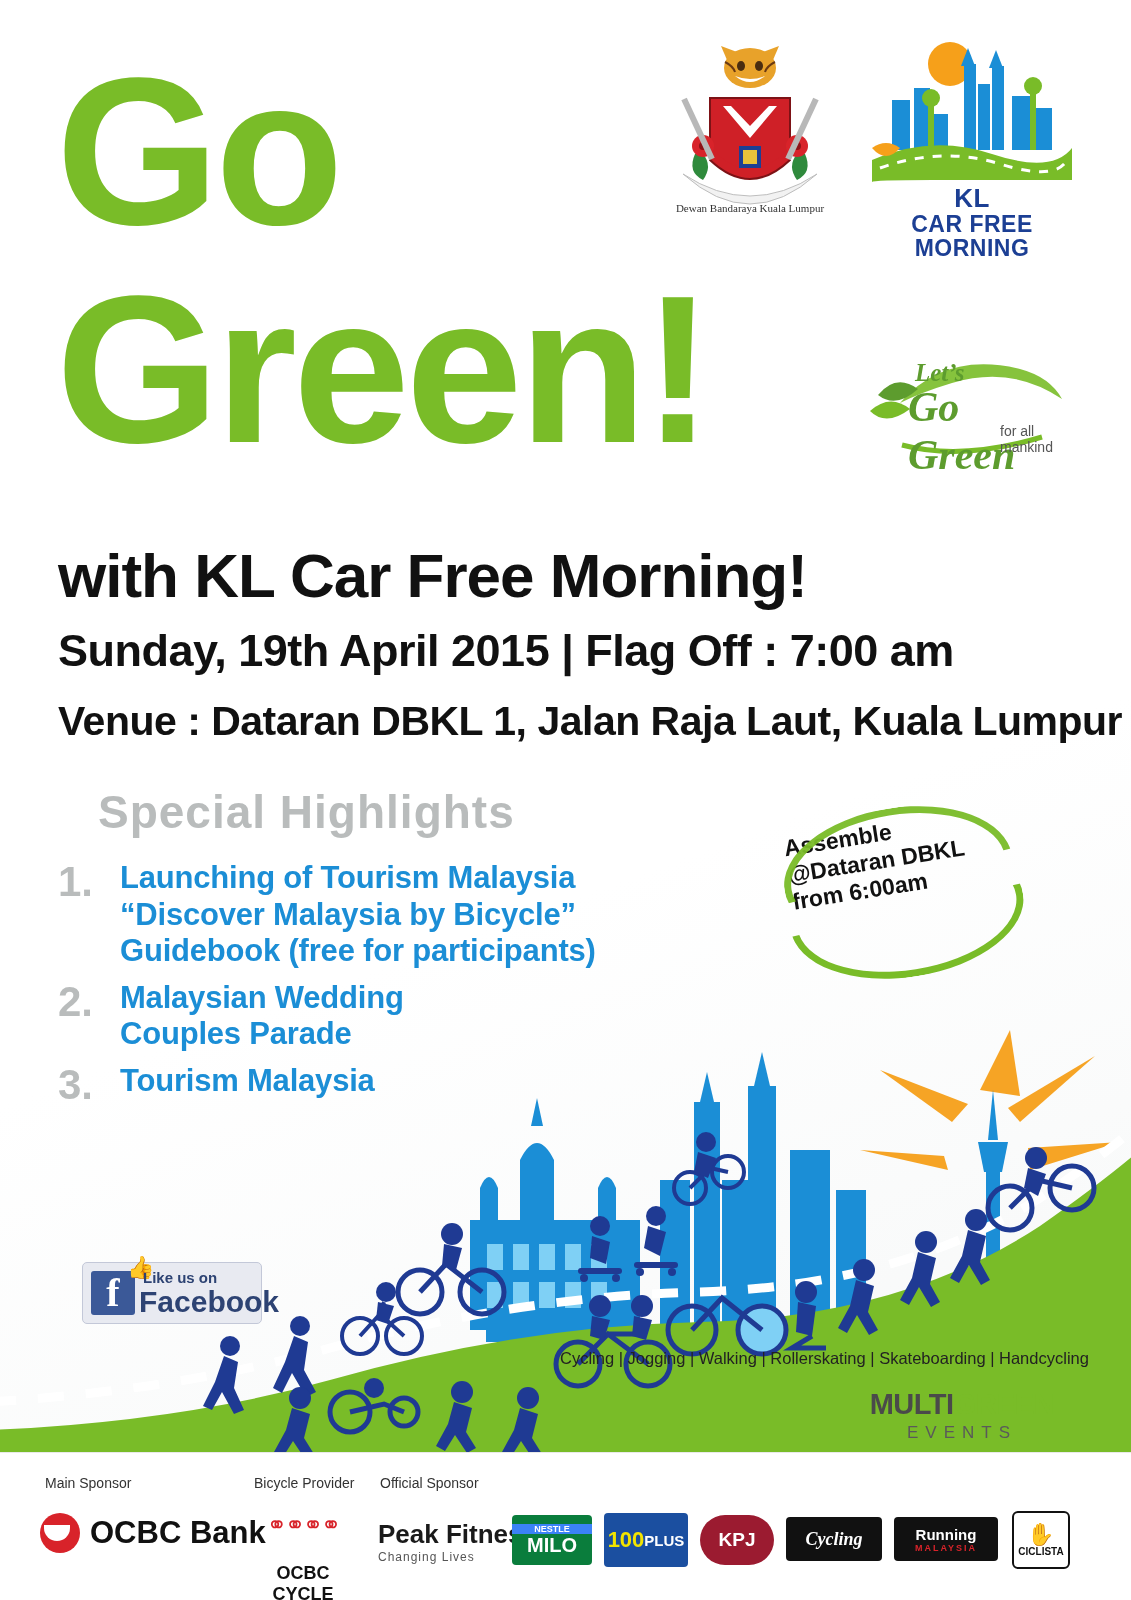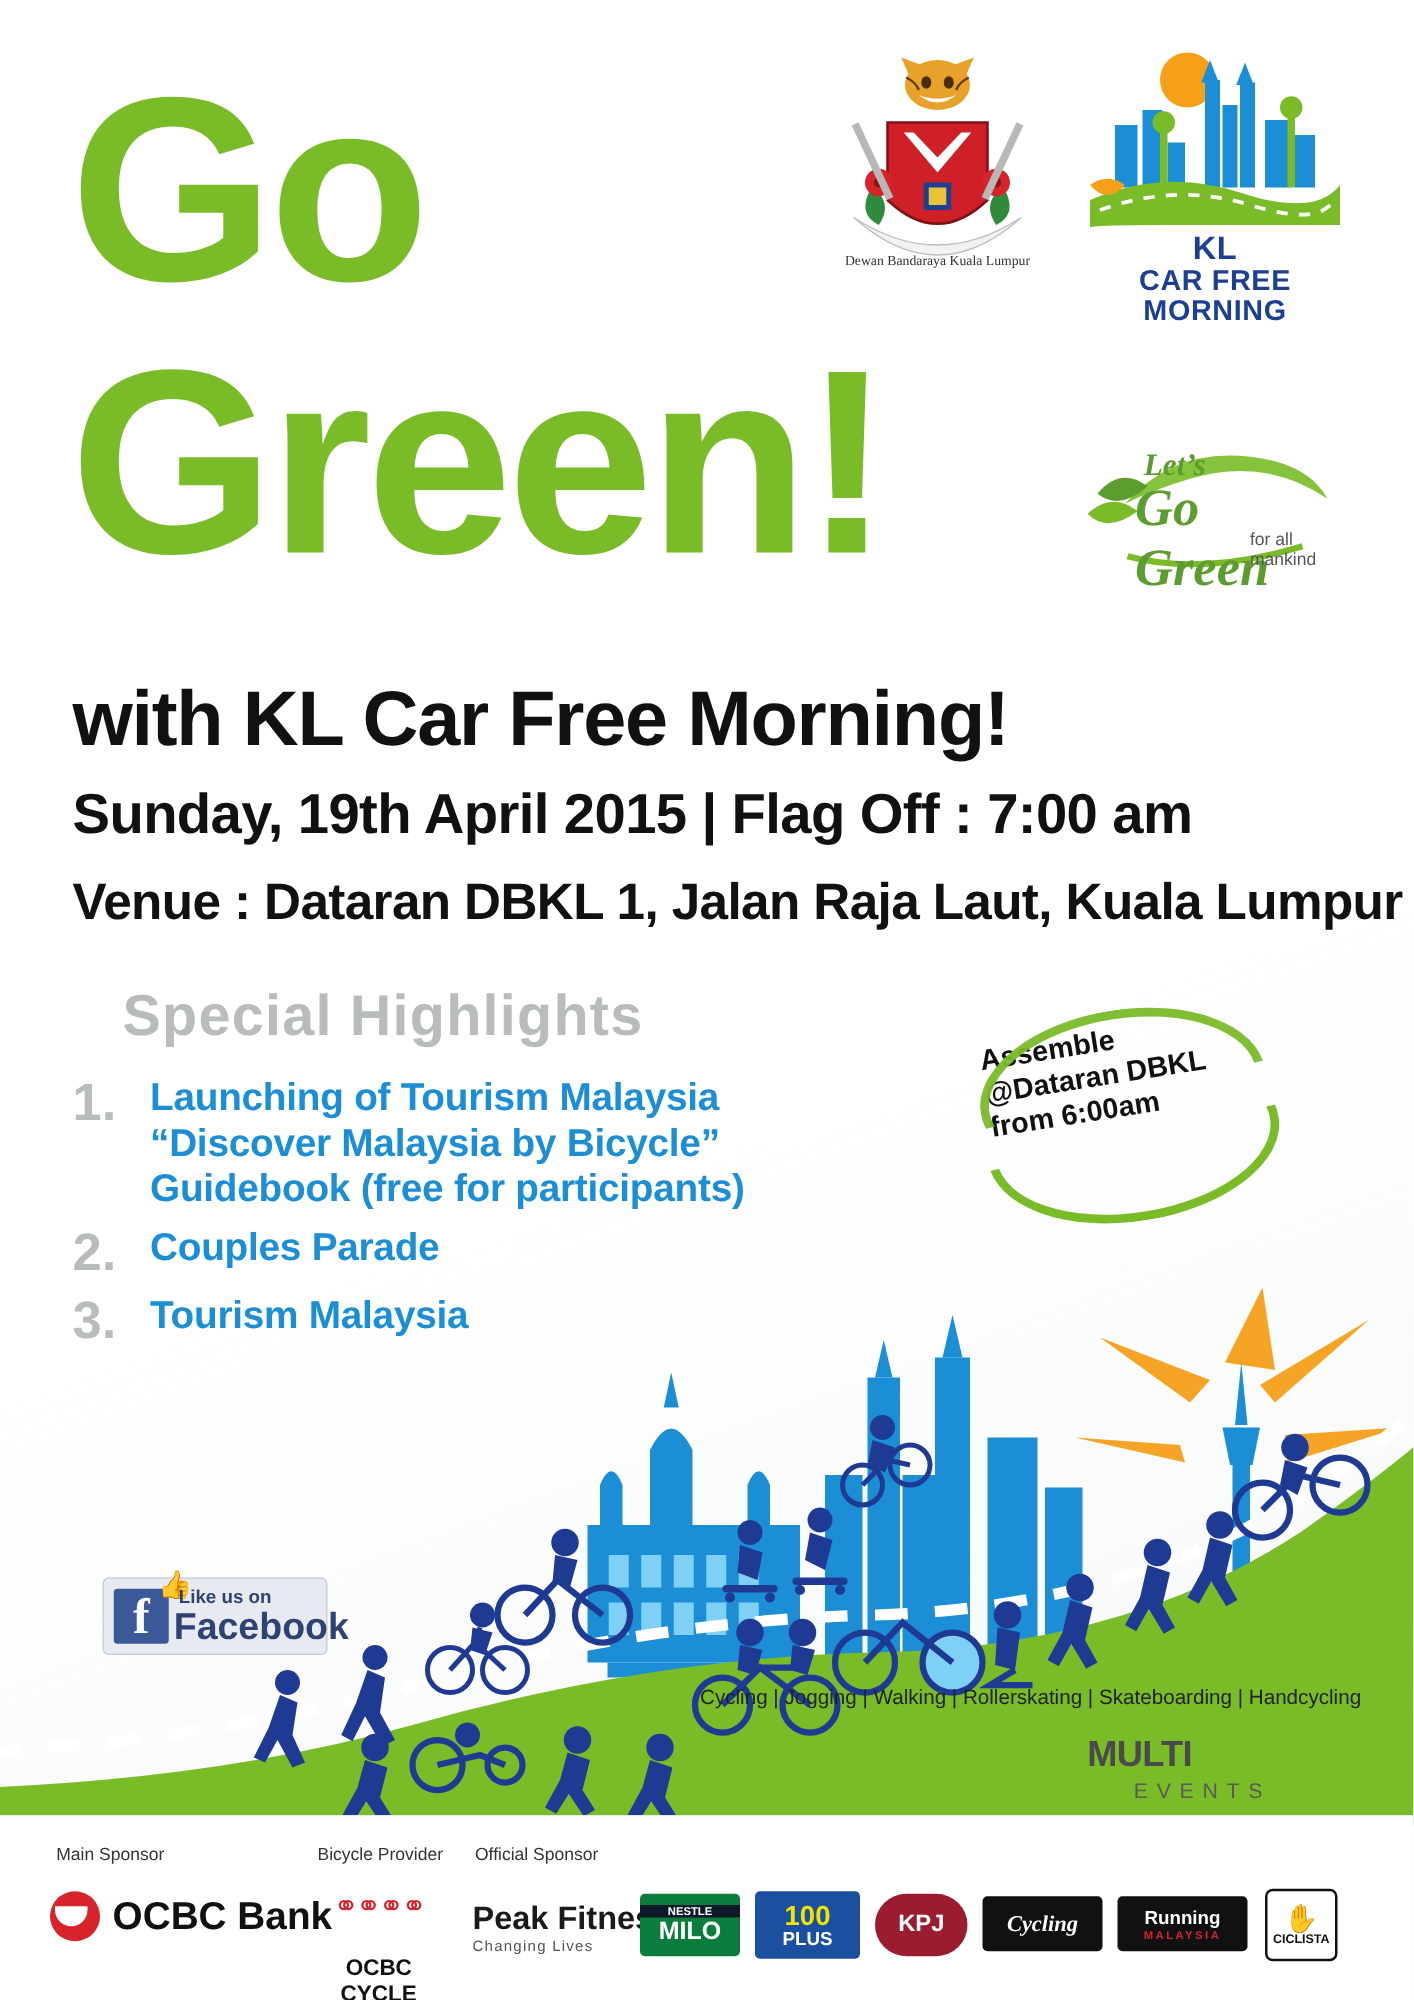--- a/index.html
+++ b/index.html
@@ -296,24 +296,24 @@
     border-radius: 4px;
     display: flex; align-items: center; justify-content: center;
     text-align: center;
     font-weight: bold;
   }
   .milo {
     left: 512px; top: 62px; width: 80px; height: 50px;
     background: #0a7d3c; color: #fff; font-size: 20px;
     flex-direction: column;
   }
-  .milo .nestle { font-size: 9px; background:#0f172a; width:100%; }
+  .milo .nestle { font-size: 9px; background:#3b82f6; width:100%; }
   .plus100 {
     left: 604px; top: 60px; width: 84px; height: 54px;
-    background: #1b4fa0; color: #fff; font-size: 20px; flex-direction: column;
+    background: #1b4fa0; color: #fff; font-size: 20px; flex-direction: row;
   }
   .plus100 .p100 { color: #f2e400; font-size: 22px; line-height: 1; }
   .plus100 .pplus { font-size: 15px; line-height: 1; }
   .kpj {
     left: 700px; top: 62px; width: 74px; height: 50px;
     background: #9b1b30; color: #fff; font-size: 19px; border-radius: 26px;
   }
   .cycling {
     left: 786px; top: 64px; width: 96px; height: 44px;
     background: #111; color: #fff; font-size: 18px;
@@ -428,20 +428,21 @@
       <div class="hl-num">1.</div>
       <div class="hl-text">
         <div>Launching of Tourism Malaysia</div>
         <div>“Discover Malaysia by Bicycle”</div>
         <div>Guidebook (free for participants)</div>
       </div>
     </div>
     <div class="hl-item">
       <div class="hl-num">2.</div>
       <div class="hl-text">
+        <div>Malaysian Wedding</div>
         <div>Couples Parade</div>
       </div>
     </div>
     <div class="hl-item">
       <div class="hl-num">3.</div>
       <div class="hl-text">
         <div>Tourism Malaysia</div>
       </div>
     </div>
   </div>

